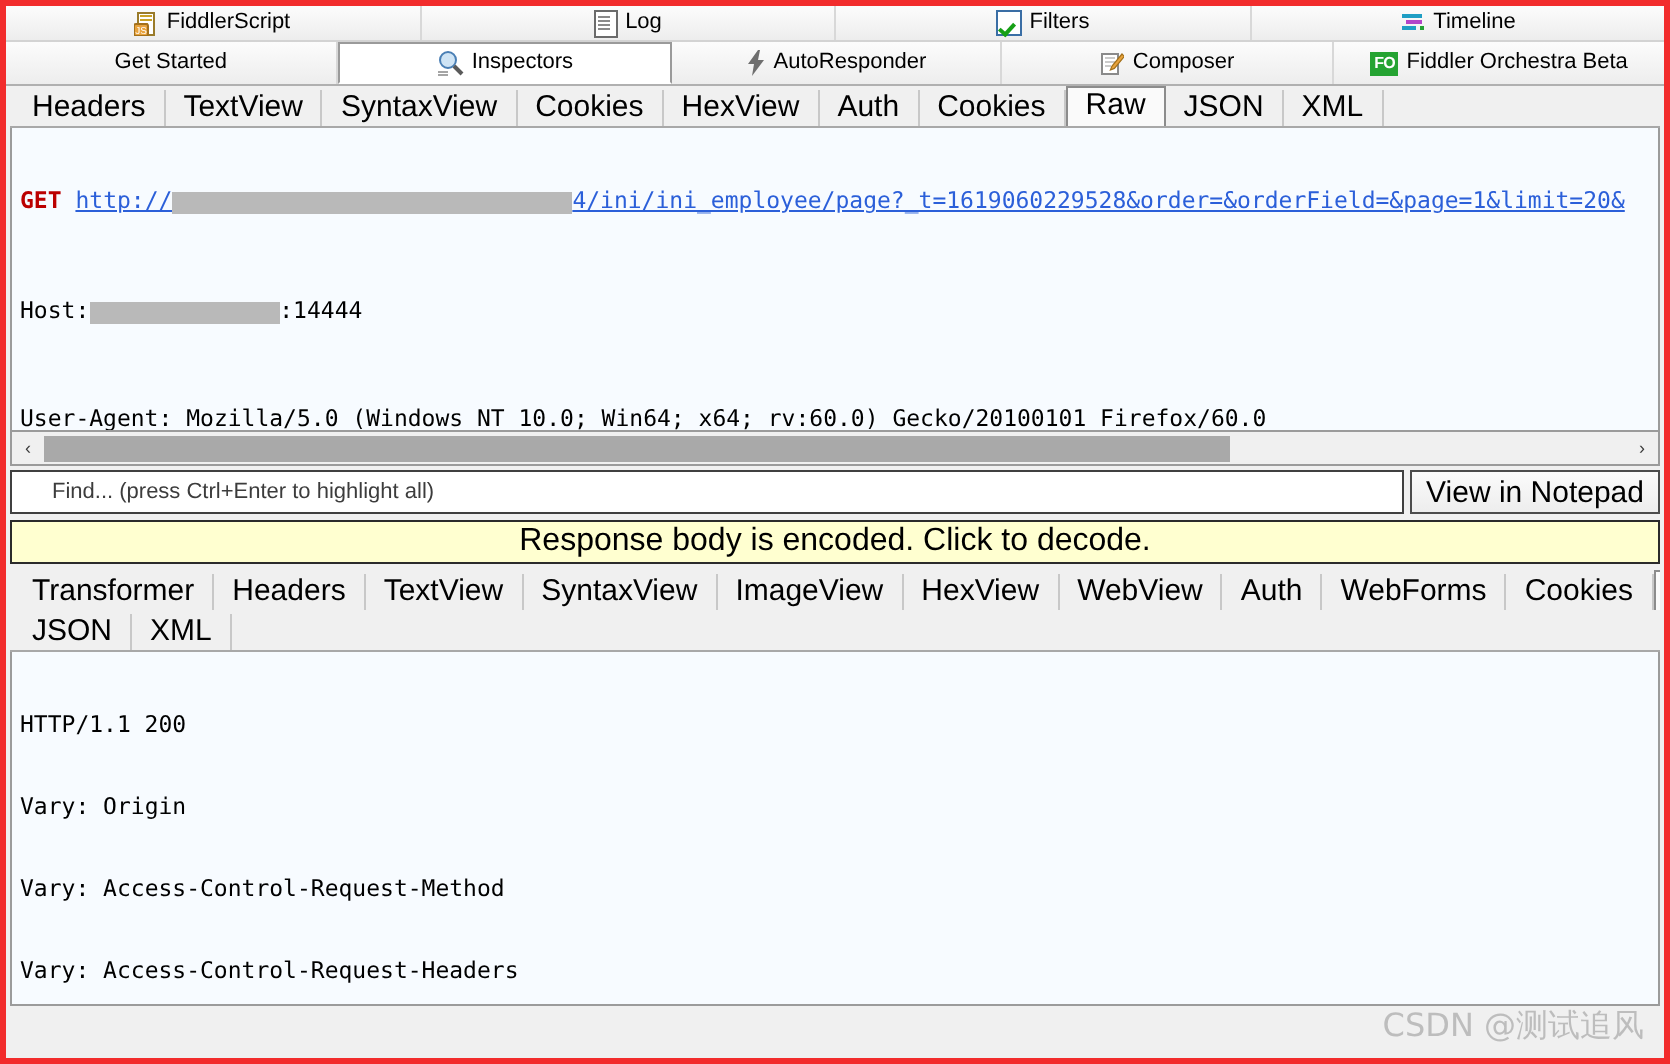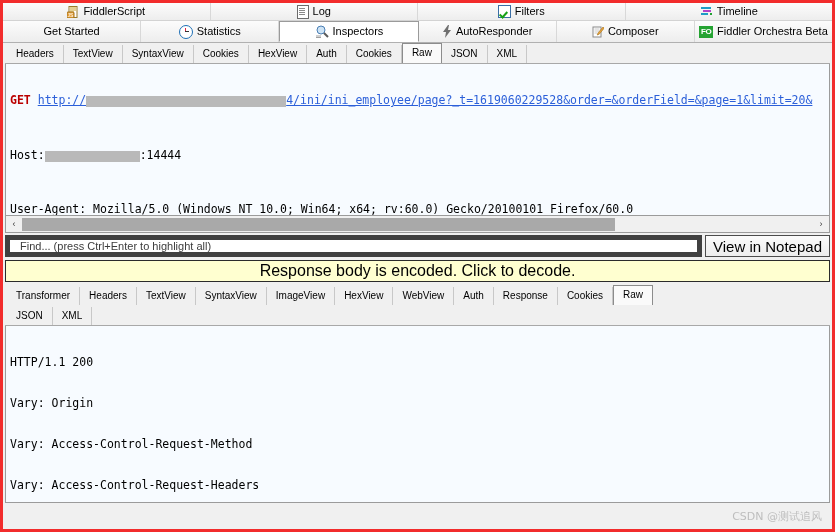--- a/index.html
+++ b/index.html
@@ -78,21 +78,21 @@
     height:21px;
     background:#f0f0f0;
     border-bottom:1px solid #a8a8a8;
     padding-left:2px;
     box-sizing:border-box;
     overflow:hidden;
   }
   .itab{
     height:18px;line-height:18px;
     padding:0 9px;
-    font-size:10px;
+    font-size:15px;
     border-right:1px solid #c8c8c8;
     color:#000;
     white-space:nowrap;
     cursor:default;
     box-sizing:border-box;
     margin-top:48px;
   }
   .itab.sel{
     background:#fafafa;
     border:1px solid #8c8c8c;
@@ -158,23 +158,23 @@
   
   .findbar{
     display:flex;align-items:stretch;
     height:22px;
     margin-top:2px;
     box-sizing:border-box;
   }
   .findinput{
     flex:1 1 auto;
     background:#fff;
-    border:5px solid #404040;
+    border:1px solid #404040;
     display:flex;align-items:center;
-    padding-left:10px;
+    padding-left:20px;
     font-size:11px;color:#3c3c3c;
     box-sizing:border-box;
   }
   .notepadbtn{
     flex:0 0 auto;
     margin-left:3px;
     background:linear-gradient(#fbfbfb,#ededed);
     border:1px solid #4c4c4c;
     display:flex;align-items:center;justify-content:center;
     padding:0 7px;
@@ -192,21 +192,21 @@
     display:flex;align-items:center;justify-content:center;
     font-size:16px;color:#000;
     cursor:default;
     box-sizing:border-box;
   }
 
   
   .wm{
     position:absolute;
     right:10px;bottom:5px;
-    font-size:11px;
+    font-size:16px;
     color:rgba(120,120,120,.42);
     font-family:"DejaVu Sans",sans-serif;
     pointer-events:none;
     white-space:nowrap;
   }
 
   .section{padding:0 2px;box-sizing:border-box;}
 </style>
 </head>
 <body>
@@ -242,24 +242,20 @@
             <rect x="10" y="7" width="2" height="2" fill="#23a034"></rect>
           </svg>
       </span>
       <span class="lbl">Timeline</span>
     </div>
   </div>
 
   <div class="tabrow toprow2">
     <div class="ttab">
       <span class="lbl">Get Started</span>
-    </div>
-    <div class="ttab">
-      <span class="ic ic-statistics"></span>
-      <span class="lbl">Statistics</span>
     </div>
     <div class="ttab sel">
       <span class="ic ic-inspectors">
         <svg width="14" height="13" viewBox="0 0 14 13">
             <circle cx="6" cy="5" r="4" fill="#cfe4f5" stroke="#4a7fb5"></circle>
             <path d="M9 8l4 4" stroke="#5a5a5a" stroke-width="2"></path>
             <path d="M1 11h5M1 12.5h5" stroke="#888" stroke-width="0.8"></path>
           </svg>
       </span>
       <span class="lbl">Inspectors</span>
@@ -342,21 +338,21 @@
 
     <div class="itabs" style="margin-top:2px;border-bottom:none;">
       <div class="itab">Transformer</div>
       <div class="itab">Headers</div>
       <div class="itab">TextView</div>
       <div class="itab">SyntaxView</div>
       <div class="itab">ImageView</div>
       <div class="itab">HexView</div>
       <div class="itab">WebView</div>
       <div class="itab">Auth</div>
-      <div class="itab">Response</div>
+      <div class="itab">WebForms</div>
       <div class="itab">Cookies</div>
       <div class="itab sel">Raw</div>
       <div class="itab itabs-spacer"></div>
     </div>
 
     <div class="itabs row2">
       <div class="itab">JSON</div>
       <div class="itab">XML</div>
       <div class="itab itabs-spacer"></div>
     </div>

